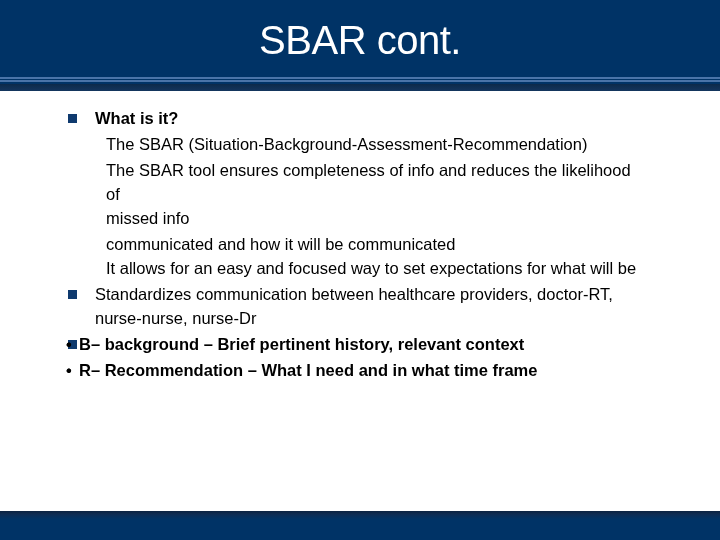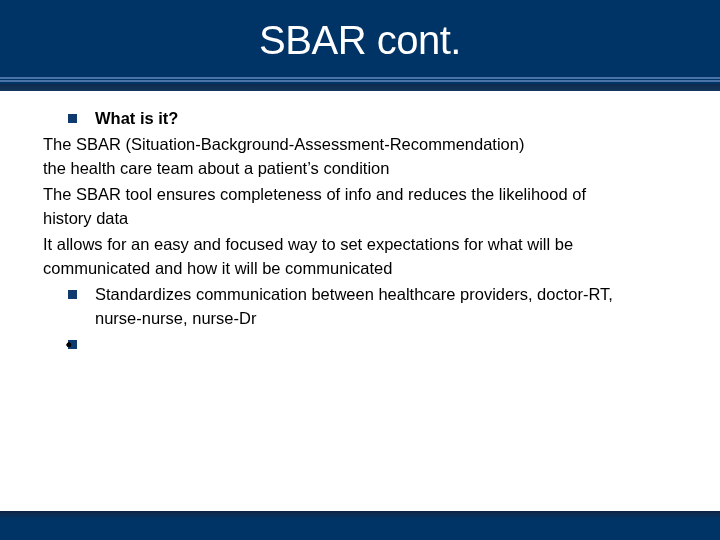--- a/index.html
+++ b/index.html
@@ -65,21 +65,21 @@
       padding-right: 20px;
     }
     .item .sq {
       position: absolute;
       left: 68px; top: 8px;
       width: 9px; height: 9px;
       background: #0f3a6e;
     }
     .item.bold { font-weight: bold; }
     .sub {
-      padding-left: 43px;
+      padding-left: 106px;
       padding-right: 20px;
       line-height: 24px;
     }
     .gap { height: 2px; }
     .dot-item {
       position: relative;
       padding-left: 79px;
       font-weight: bold;
       line-height: 25.5px;
     }
@@ -102,53 +102,54 @@
 
 <div class="content">
 
   <div class="item bold">
     <span class="sq"></span>
     <span>What is it?</span>
   </div>
   <div class="gap"></div>
   <div class="sub">
     <span class="wrapline">The SBAR (Situation-Background-Assessment-Recommendation)</span>
-    <span class="wrapline">the health care team about a patient’s condition</span>
   </div>
 
   <div class="gap"></div>
   <div class="sub">
     <span class="wrapline">The SBAR tool ensures completeness of info and reduces the likelihood of</span>
-    <span class="wrapline">history data</span>
+    <span class="wrapline">missed info</span>
   </div>
   <div class="gap"></div>
   <div class="sub">
+    <span class="wrapline">communicated and how it will be communicated</span>
     <span class="wrapline">It allows for an easy and focused way to set expectations for what will be</span>
-    <span class="wrapline">communicated and how it will be communicated</span>
   </div>
 
   <div class="gap"></div>
   <div class="item">
     <span class="sq"></span>
     <span class="wrapline">Standardizes communication between healthcare providers, doctor-RT,</span>
     <span class="wrapline">nurse-nurse, nurse-Dr</span>
   </div>
 
   <div class="gap"></div>
   <div class="item bold">
     <span class="sq"></span>
   </div>
 
   <div class="dot-item">
     <span class="dot">•</span>
   </div>
   <div class="dot-item">
     <span class="dot">•</span>
+    <span>B– background – Brief pertinent history, relevant context</span>
   </div>
   <div class="dot-item">
     <span class="dot">•</span>
   </div>
   <div class="dot-item">
     <span class="dot">•</span>
+    <span>R– Recommendation – What I need and in what time frame</span>
   </div>
 </div>
 
 <div class="footer"></div>
 
 </body></html>

